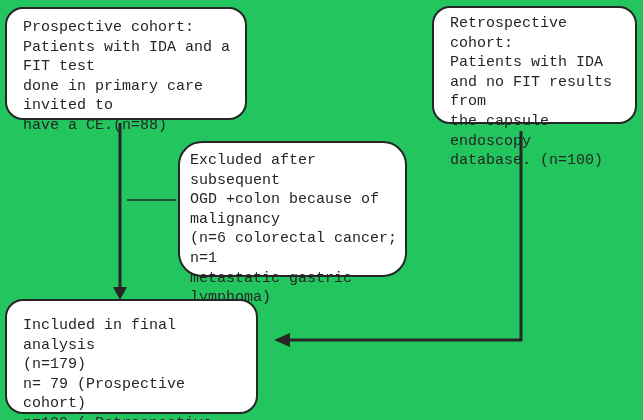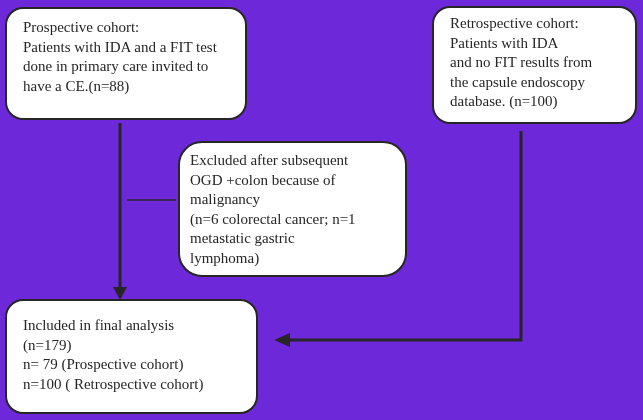--- a/index.html
+++ b/index.html
@@ -4,22 +4,22 @@
 <style>
   html, body {
     margin: 0;
     padding: 0;
     background: #ffffff;
   }
   .canvas {
     position: relative;
     width: 643px;
     height: 420px;
-    background: #6d28d9;
-    font-family: Liberation Serif, serif;
+    background: #22c55e;
+    font-family: Liberation Mono, monospace;
     color: #262626;
     overflow: hidden;
   }
   .connectors {
     position: absolute;
     left: 0;
     top: 0;
     width: 643px;
     height: 420px;
   }

